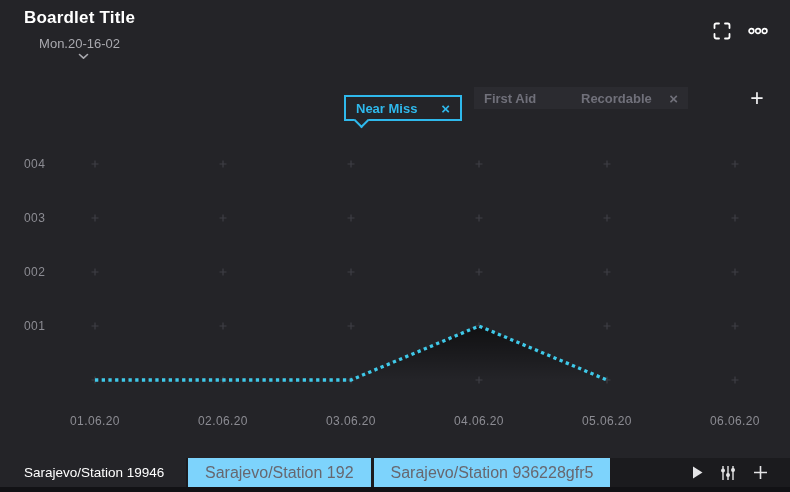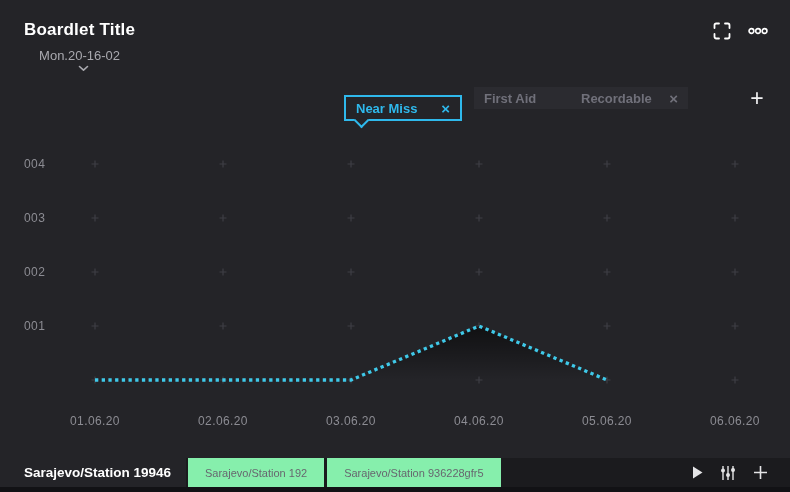--- a/index.html
+++ b/index.html
@@ -1,20 +1,20 @@
 <!DOCTYPE html>
 <html><head>
 <meta charset="utf-8">
 <style>
   * { margin:0; padding:0; box-sizing:border-box; }
   body { background:#242428; font-family:"Liberation Sans", sans-serif; }
   .app { position:relative; width:790px; height:492px; background:#242428; overflow:hidden; }
 
   
-  .header { position:absolute; top:20px; left:24px; }
+  .header { position:absolute; top:8px; left:24px; }
   .title { color:#ffffff; font-size:17px; font-weight:bold; letter-spacing:.2px; }
   .subtitle-row { display:flex; align-items:center; margin-top:8px; cursor:pointer;flex-direction:column; }
   .subtitle { color:#a9a9af; font-size:13px; }
   .chev { margin-left:7px; margin-top:2px; }
   .header-actions { position:absolute; top:21px; right:22px; display:flex; align-items:center; gap:16px; }
   .hicon { width:20px; height:20px; display:flex; align-items:center; justify-content:center; cursor:pointer; }
 
   
   .chip { position:absolute; display:flex; align-items:center; justify-content:space-between;
           background:#2b2b30; color:#70707a; font-size:13px; padding:0 10px; cursor:pointer;font-weight:bold; }
@@ -31,23 +31,23 @@
   .chip-add { position:absolute; top:86px; right:21px; width:24px; height:24px; color:#f2f2f3;
               font-size:23px; font-weight:300; display:flex; align-items:center; justify-content:center; cursor:pointer; }
 
   
   .chart-svg { position:absolute; top:0; left:0; }
   .ax { font-family:"Liberation Sans", sans-serif; font-size:12px; fill:#8c8c93; letter-spacing:.4px; }
 
   
   .footer { position:absolute; left:0; bottom:0; width:790px; }
   .tabbar { display:flex; align-items:stretch; height:29px; background:#1b1b1e; }
-  .tab { display:flex; align-items:center; font-size:11px; color:#67676f; background:#86efac;
+  .tab { display:flex; align-items:center; font-size:16px; color:#67676f; background:#7dd3fc;
          padding:0 17px; cursor:pointer; white-space:nowrap; }
-  .tab-active { background:#242428; color:#ffffff; font-weight:bold; font-size:13.5px; width:186px; padding-left:24px; }
+  .tab-active { background:#242428; color:#ffffff; font-weight:normal; font-size:13.5px; width:186px; padding-left:24px; }
   .tab + .tab { margin-left:3px; }
   .tab-sep { width:2px; background:#1b1b1e; }
   .tab-spacer { flex:1; }
   .foot-icons { display:flex; align-items:center; gap:17px; margin-right:22px; }
   .ficon { display:flex; align-items:center; justify-content:center; cursor:pointer; }
   .bottom-strip { height:5px; background:#121215; }
 </style>
 </head>
 <body>
 

